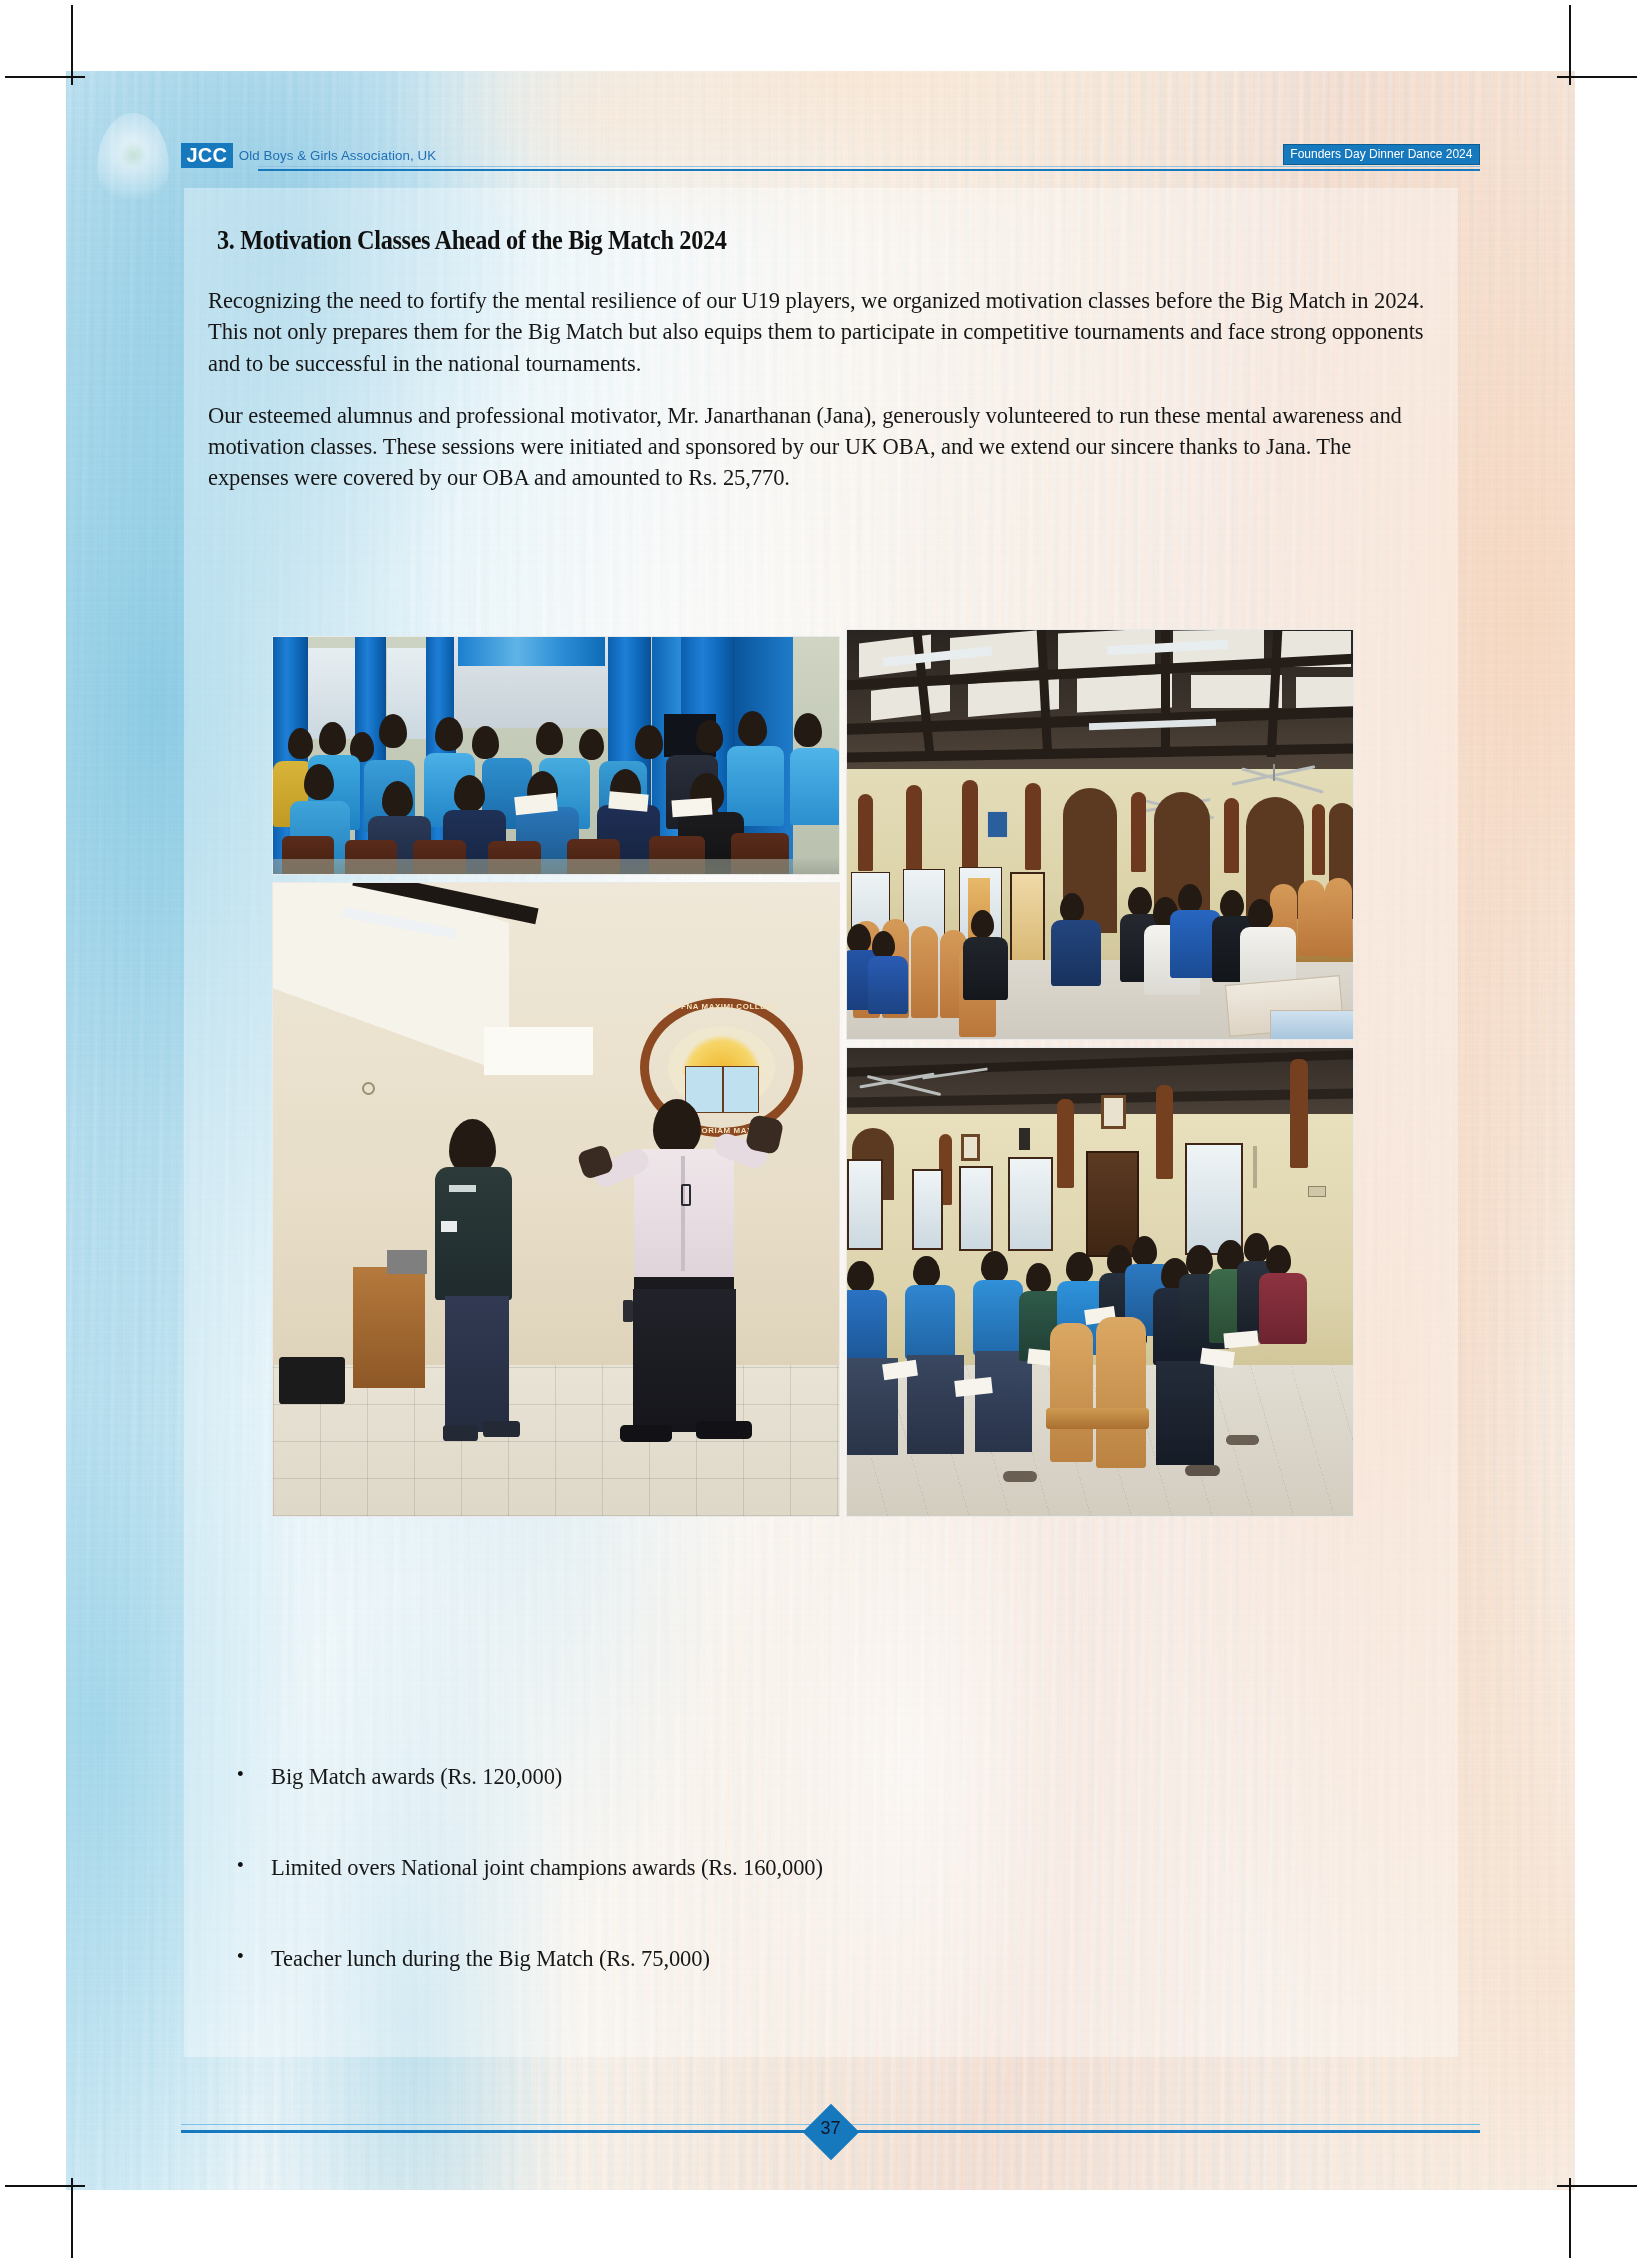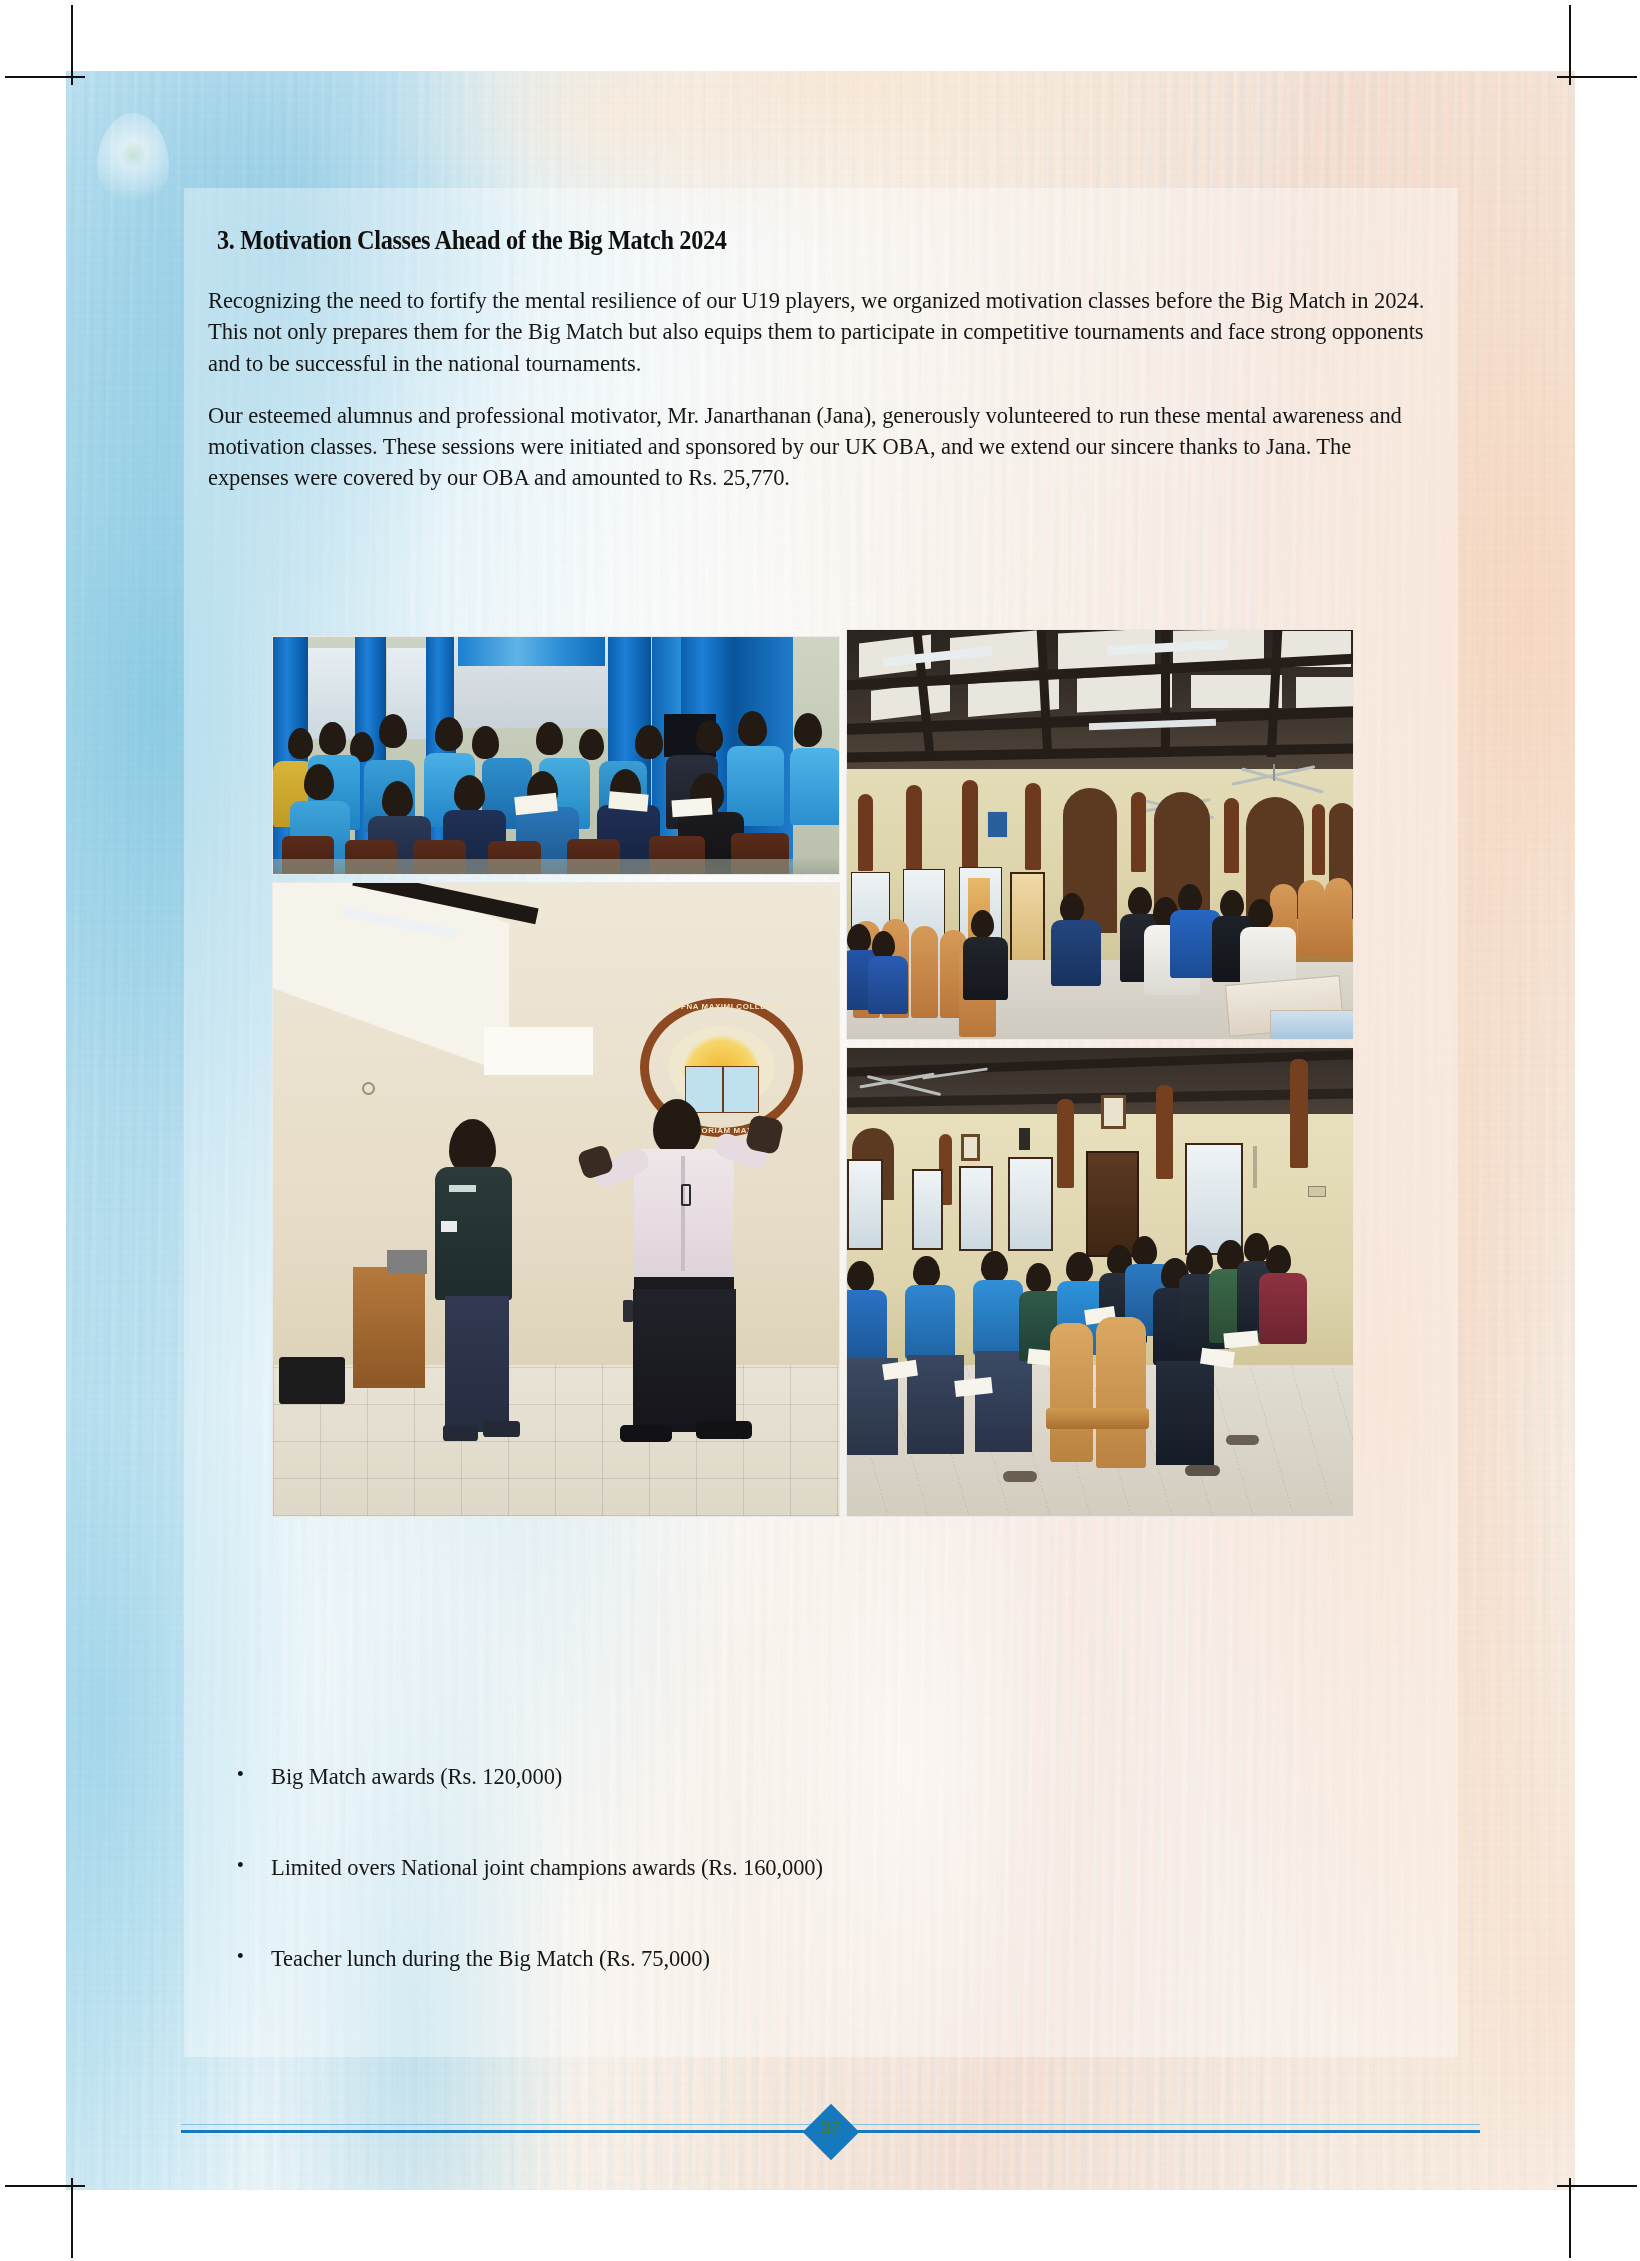--- a/index.html
+++ b/index.html
@@ -384,21 +384,21 @@
   }
   .ft-pageno {
     position: absolute;
     left: 50%;
     top: 1.2px;
     width: 54px;
     margin-left: -27px;
     text-align: center;
     font-family: "Liberation Sans", sans-serif;
     font-size: 18px;
-    color: #4d7c0f;
+    color: #0f172a;
     z-index: 2;
   }
 </style>
 </head>
 <body>
 
 <div id="page">
 
   <div class="crop v" style="left:71px; top:4.8px;"></div>
   <div class="crop h" style="left:4.8px;   top:76px;"></div>
@@ -416,20 +416,29 @@
     <div class="wc wc-blue-mid"></div>
     <div class="wc wc-peach-r"></div>
     <div class="wc wc-peach-top"></div>
     <div class="wc wc-white-center"></div>
     <div class="wc wc-grain"></div>
     <div class="wc-emblem"></div>
   </div>
 
   <div id="panel"></div>
 
+  <div id="header">
+    <div class="hdr-rule-thin"></div>
+    <div class="hdr-rule"></div>
+    <div class="hdr-logo">
+      <span class="hdr-badge">JCC</span>
+      <span class="hdr-assoc">Old Boys &amp; Girls Association, UK</span>
+    </div>
+    <div class="hdr-event">Founders Day Dinner Dance 2024</div>
+  </div>
 
   <div id="content">
     <h2 class="sec-head">3. Motivation Classes Ahead of the Big Match 2024</h2>
     <div class="sp-h1"></div>
     <p class="body">Recognizing the need to fortify the mental resilience of our U19 players, we organized motivation classes before the Big Match in 2024. This not only prepares them for the Big Match but also equips them to participate in competitive tournaments and face strong opponents and to be successful in the national tournaments.</p>
     <div class="sp-p"></div>
     <p class="body">Our esteemed alumnus and professional motivator, Mr. Janarthanan (Jana), generously volunteered to run these mental awareness and motivation classes. These sessions were initiated and sponsored by our UK OBA, and we extend our sincere thanks to Jana. The expenses were covered by our OBA and amounted to Rs. 25,770.</p>
   </div>
 
   <div id="collage">

